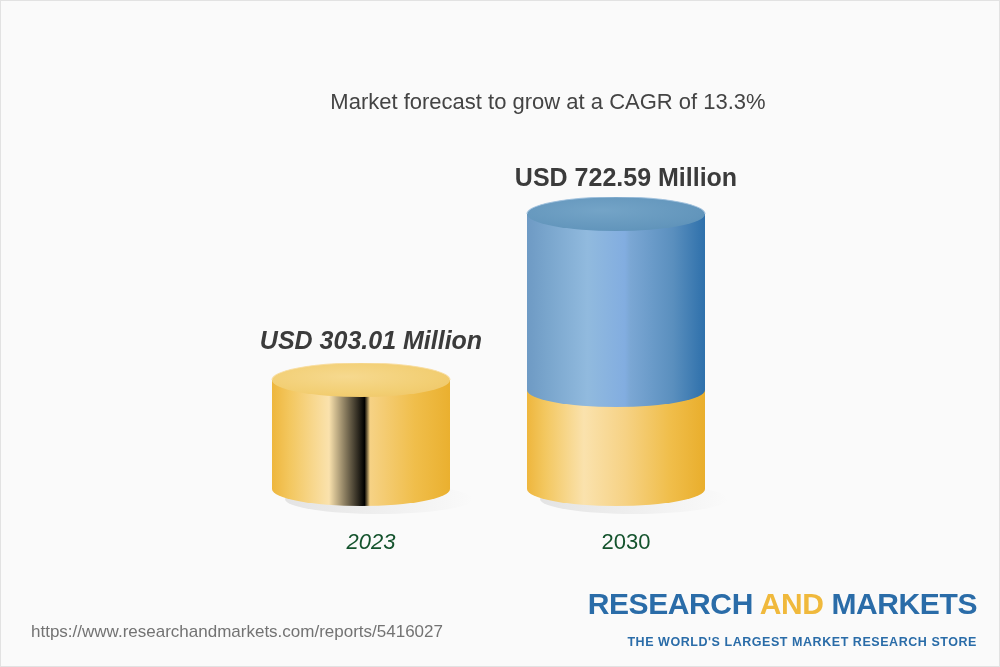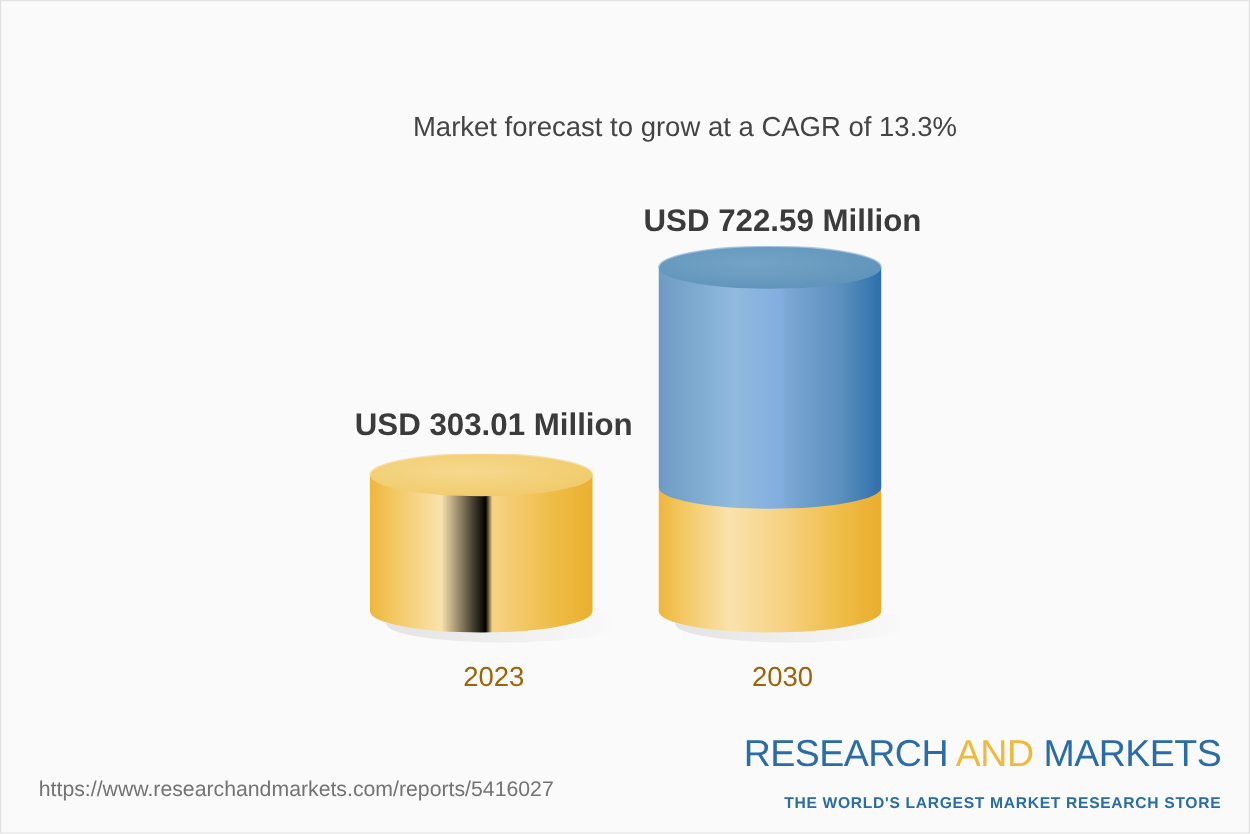--- a/index.html
+++ b/index.html
@@ -73,21 +73,21 @@
     white-space: nowrap;
   }
 
   
   .cat-label {
     position: absolute;
     width: 100%;
     text-align: center;
     font-size: 22px;
     font-weight: normal;
-    color: #a16207;
+    color: #14532d;
   }
 
   .cylinder-wrap {
     position: absolute;
     left: 0;
   }
 
   
   #footer-url {
     position: absolute;
@@ -98,21 +98,21 @@
   }
   #brand-logo {
     position: absolute;
     right: 22px;
     bottom: 18px;
     text-align: right;
     line-height: 1;
   }
   #brand-main {
     font-size: 30px;
-    font-weight: normal;
+    font-weight: bold;
     letter-spacing: -0.4px;
     color: #2a6ca8;
     white-space: nowrap;
     margin-left: 42px;
   }
   #brand-and { color: #f0b93c; }
   #brand-tagline {
     margin-top: 17px;
     font-size: 12.5px;
     font-weight: bold;
@@ -124,21 +124,21 @@
 </head>
 <body>
 
 <div id="chart-card">
 
 
   <div id="chart-subtitle">Market forecast to grow at a CAGR of 13.3%</div>
 
   <div id="plot-area">
 
-    <div class="bar-group" style="left:274px; width:240px; height:440px;">
+    <div class="bar-group" style="left:250px; width:240px; height:440px;font-style:italic;">
       <div class="value-label" style="top:195px;">USD 303.01 Million</div>
 
       <div class="cylinder-wrap" style="left:0; top:232px; width:240px; height:152px;">
         <svg width="240" height="152" viewBox="0 0 240 152">
           <defs>
             <linearGradient id="goldBody23" x1="0" y1="0" x2="1" y2="0">
               <stop offset="0%" stop-color="#eeb63d"></stop>
               <stop offset="10%" stop-color="#f3c75f"></stop>
               <stop offset="32%" stop-color="#fae2ad"></stop>
               <stop offset="52%" stop-color="#f7d display:none"></stop>

